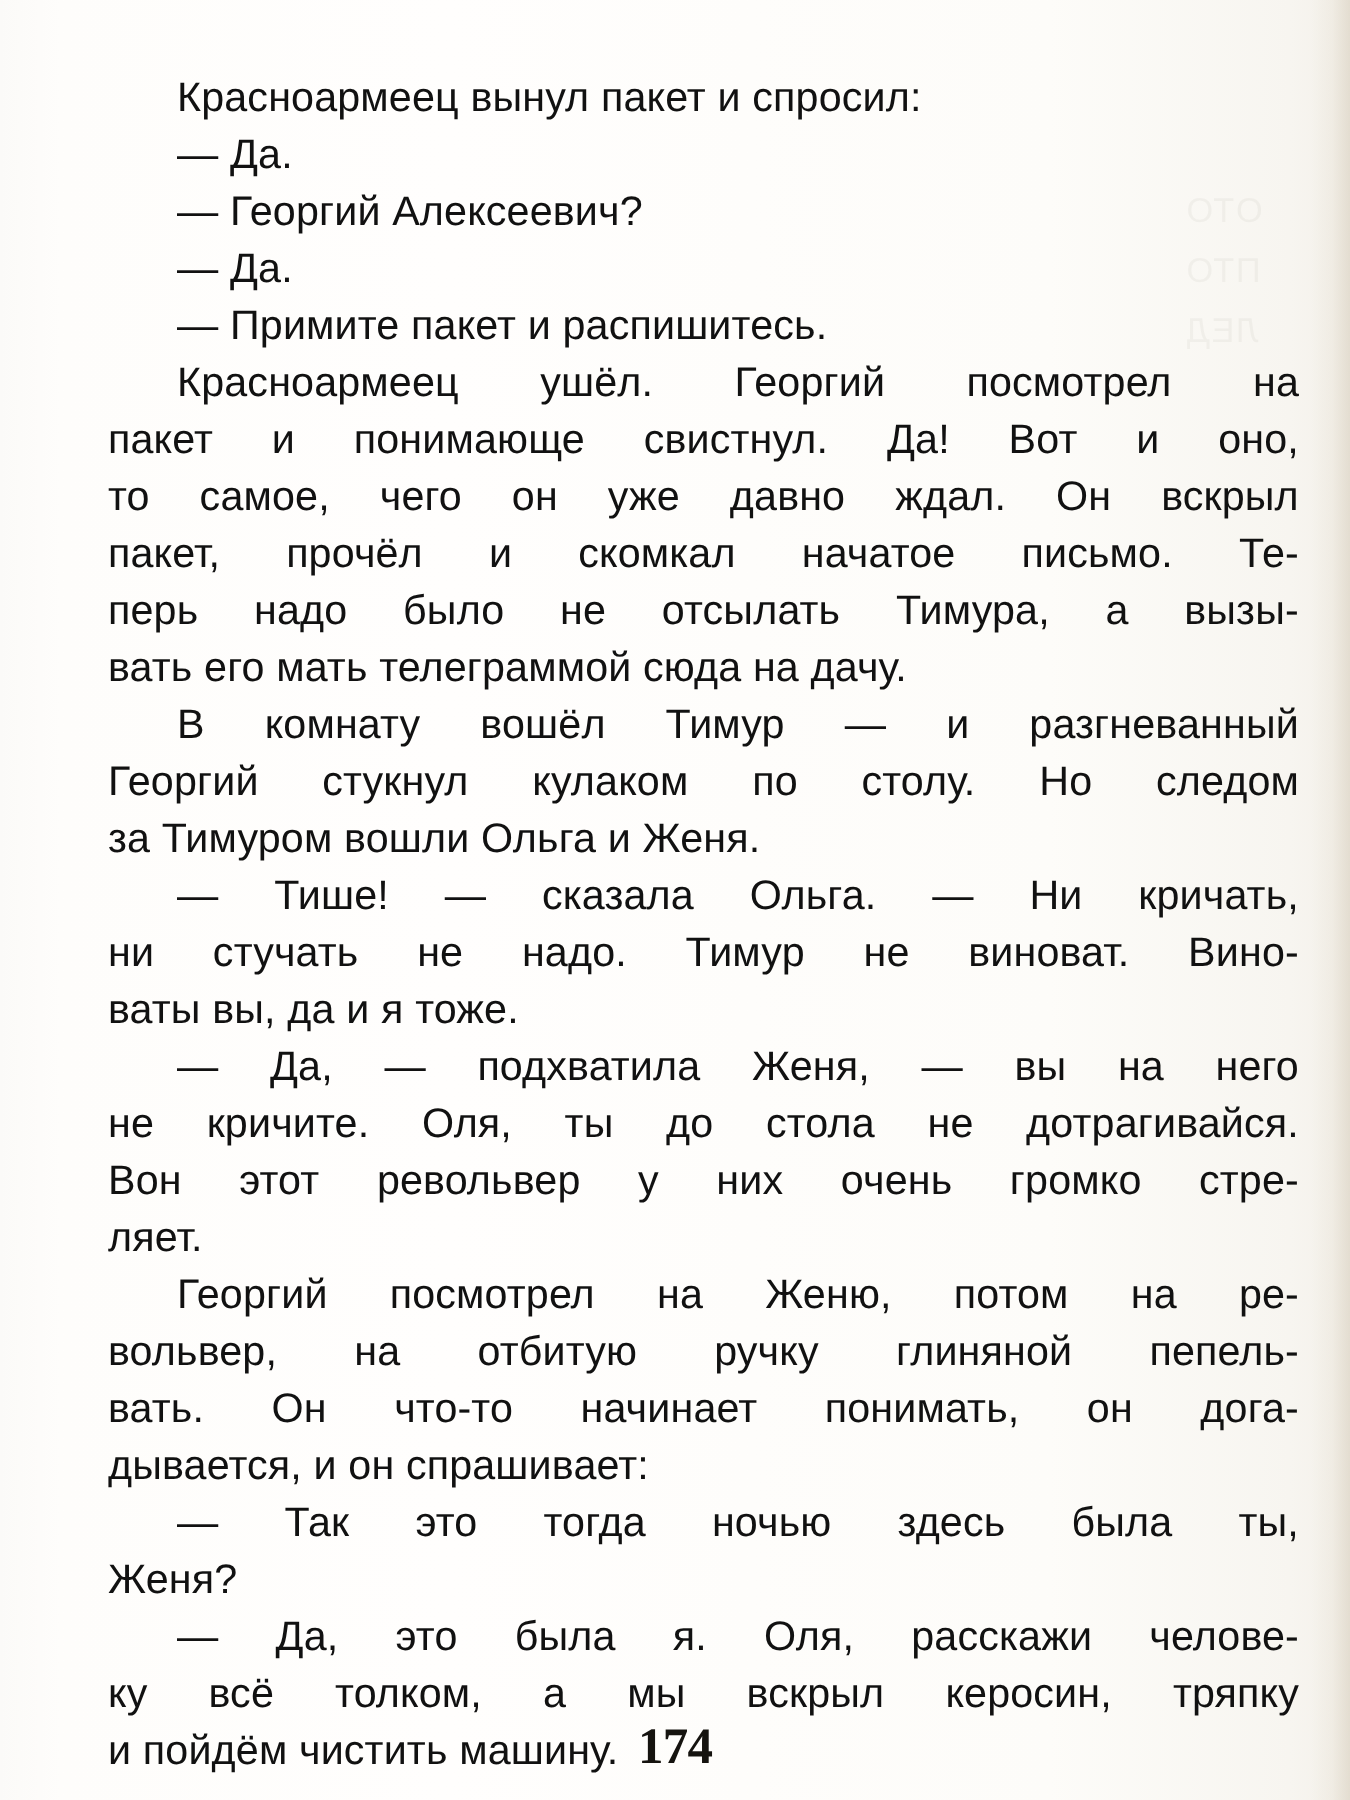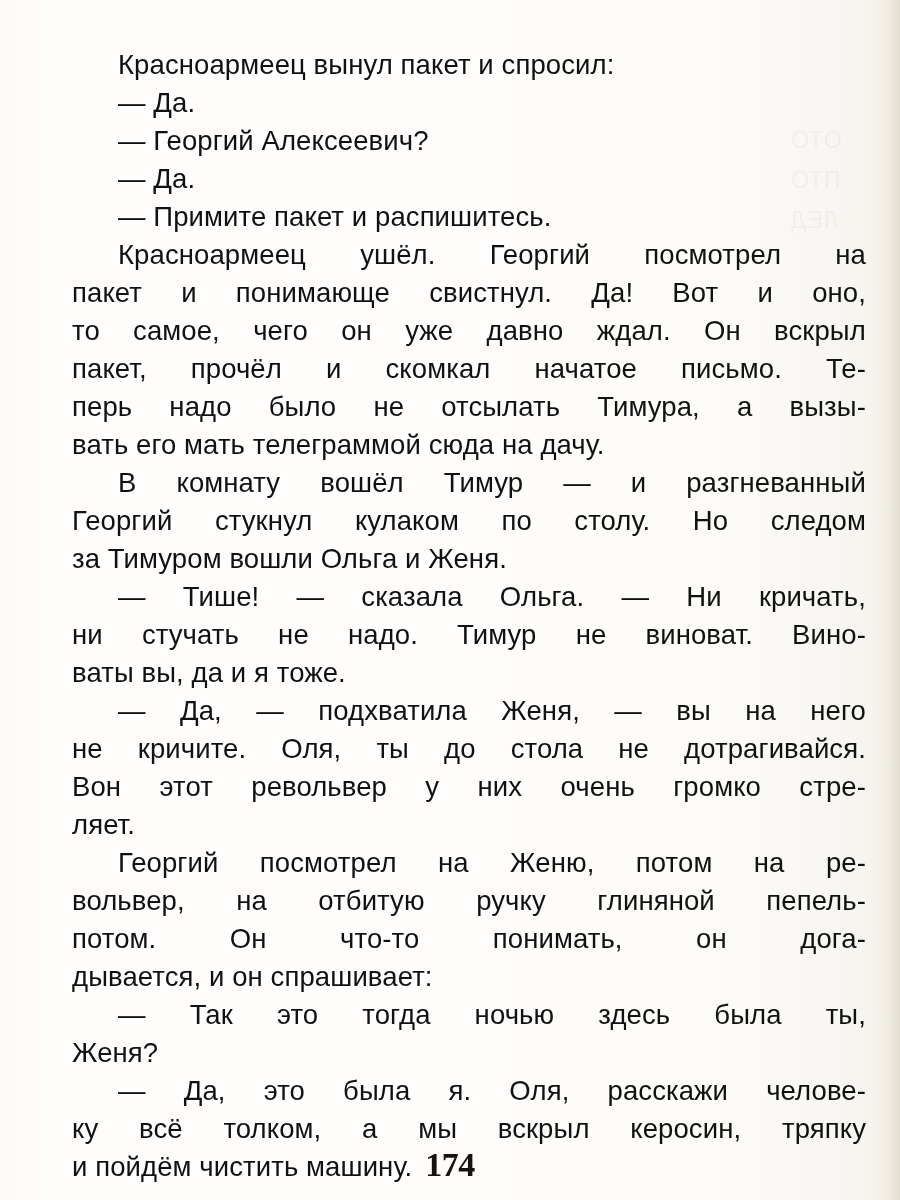--- a/index.html
+++ b/index.html
@@ -258,23 +258,24 @@
       </div>
       <div class="line justify">
         <span>вольвер,</span>
         <span>на</span>
         <span>отбитую</span>
         <span>ручку</span>
         <span>глиняной</span>
         <span>пепель-</span>
       </div>
       <div class="line justify">
-        <span>потом.</span>
+        <span>вать.</span>
         <span>Он</span>
         <span>что-то</span>
+        <span>начинает</span>
         <span>понимать,</span>
         <span>он</span>
         <span>дога-</span>
       </div>
       <div class="line">дывается, и он спрашивает:</div>
       <div class="line indent justify">
         <span>—</span>
         <span>Так</span>
         <span>это</span>
         <span>тогда</span>

